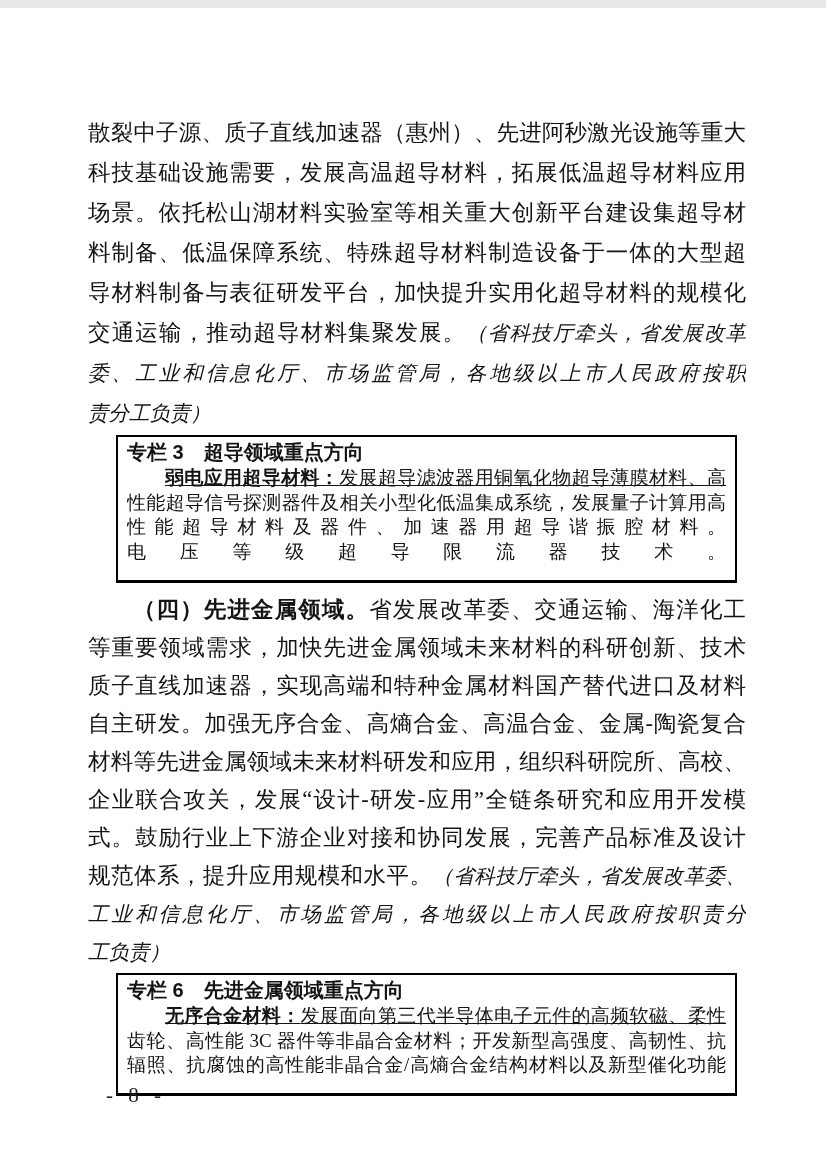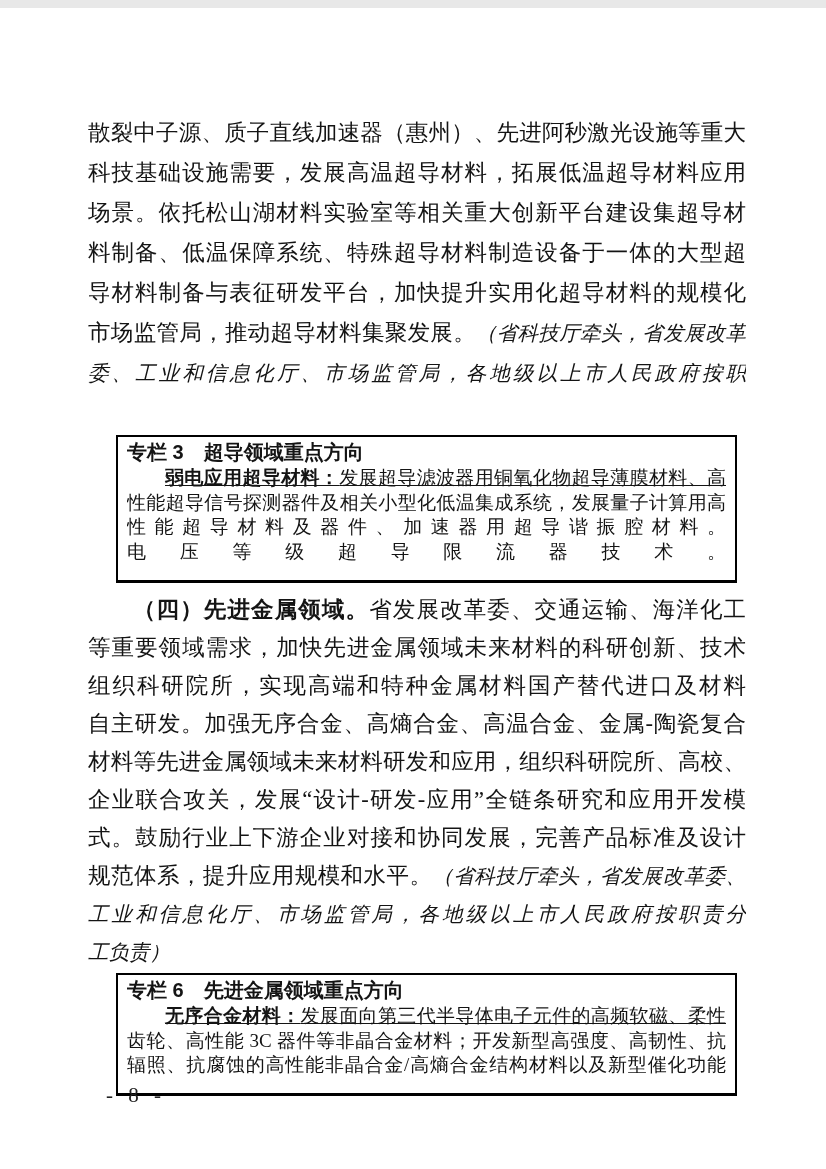--- a/index.html
+++ b/index.html
@@ -104,34 +104,35 @@
 </head>
 <body>
 
 <div class="page">
   <div class="para para1">
       <div class="line"><span class="seg-normal">散裂中子源、质子直线加速器（惠州）、先进阿秒激光设施等重大</span></div>
       <div class="line"><span class="seg-normal">科技基础设施需要，发展高温超导材料，拓展低温超导材料应用</span></div>
       <div class="line"><span class="seg-normal">场景。依托松山湖材料实验室等相关重大创新平台建设集超导材</span></div>
       <div class="line"><span class="seg-normal">料制备、低温保障系统、特殊超导材料制造设备于一体的大型超</span></div>
       <div class="line"><span class="seg-normal">导材料制备与表征研发平台，加快提升实用化超导材料的规模化</span></div>
-      <div class="line"><span class="seg-normal">市场监管局，推动超导材料集聚发展。</span><span class="seg-kai">（省科技厅牵头，省发展改革</span></div>
+      <div class="line"><span class="seg-normal">交通运输，推动超导材料集聚发展。</span><span class="seg-kai">（省科技厅牵头，省发展改革</span></div>
       <div class="line"><span class="seg-kai">委、工业和信息化厅、市场监管局，各地级以上市人民政府按职</span></div>
+      <div class="line last-left"><span class="seg-kai">责分工负责）</span></div>
     </div>
   <div class="callout-box box3">
       <div class="box-title">专栏 3　超导领域重点方向</div>
       <div class="line indent"><span class="seg-bold">弱电应用超导材料：</span><span class="seg-normal">发展超导滤波器用铜氧化物超导薄膜材料、高</span></div>
       <div class="line"><span class="seg-normal">性能超导信号探测器件及相关小型化低温集成系统，发展量子计算用高</span></div>
       <div class="line last-left"><span class="seg-normal">性能超导材料及器件、加速器用超导谐振腔材料。</span></div>
       <div class="line last-left"><span class="seg-normal">电压等级超导限流器技术。</span></div>
     </div>
   <div class="para para2">
       <div class="line indent"><span class="seg-bold">（四）先进金属领域。</span><span class="seg-normal">省发展改革委、交通运输、海洋化工</span></div>
       <div class="line"><span class="seg-normal">等重要领域需求，加快先进金属领域未来材料的科研创新、技术</span></div>
-      <div class="line"><span class="seg-normal">组织科研院所，实现高端和特种金属材料国产替代进口及材料</span></div>
+      <div class="line"><span class="seg-normal">质子直线加速器，实现高端和特种金属材料国产替代进口及材料</span></div>
       <div class="line"><span class="seg-normal">自主研发。加强无序合金、高熵合金、高温合金、金属-陶瓷复合</span></div>
       <div class="line"><span class="seg-normal">材料等先进金属领域未来材料研发和应用，组织科研院所、高校、</span></div>
       <div class="line"><span class="seg-normal">企业联合攻关，发展“设计-研发-应用”全链条研究和应用开发模</span></div>
       <div class="line"><span class="seg-normal">式。鼓励行业上下游企业对接和协同发展，完善产品标准及设计</span></div>
       <div class="line"><span class="seg-normal">规范体系，提升应用规模和水平。</span><span class="seg-kai">（省科技厅牵头，省发展改革委、</span></div>
       <div class="line"><span class="seg-kai">工业和信息化厅、市场监管局，各地级以上市人民政府按职责分</span></div>
       <div class="line last-left"><span class="seg-kai">工负责）</span></div>
     </div>
   <div class="callout-box box4">
       <div class="box-title">专栏 6　先进金属领域重点方向</div>

